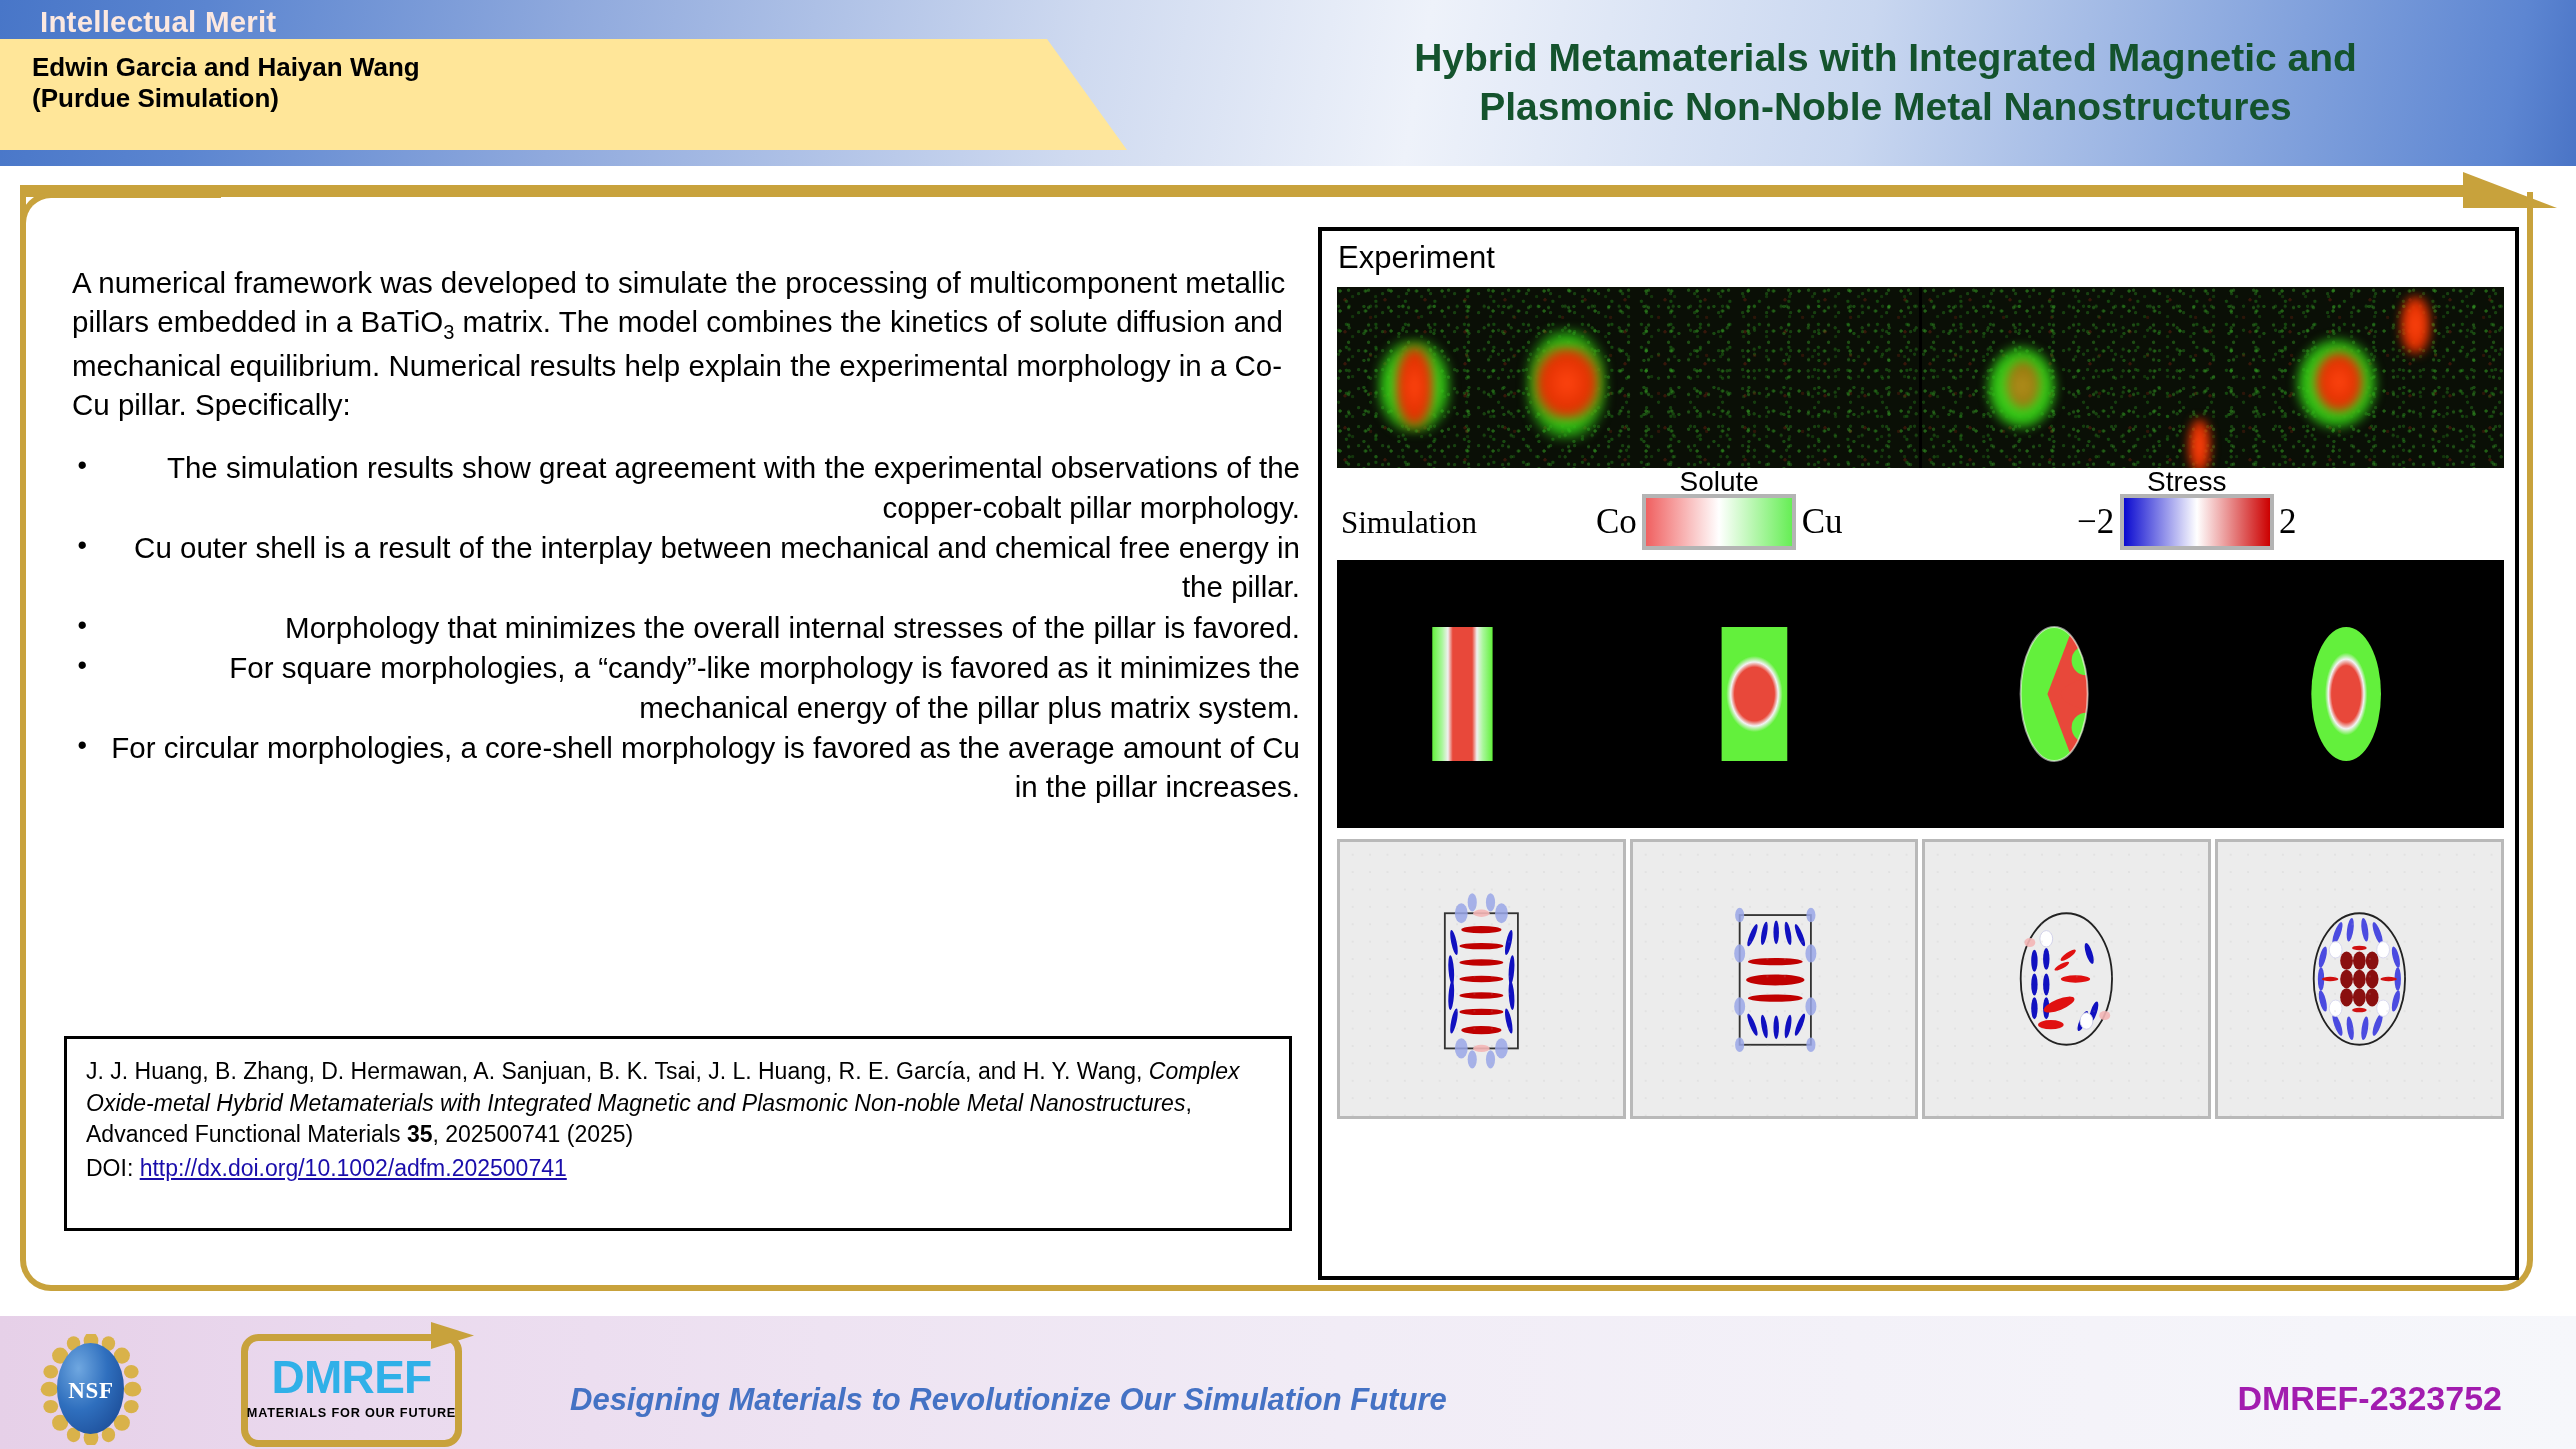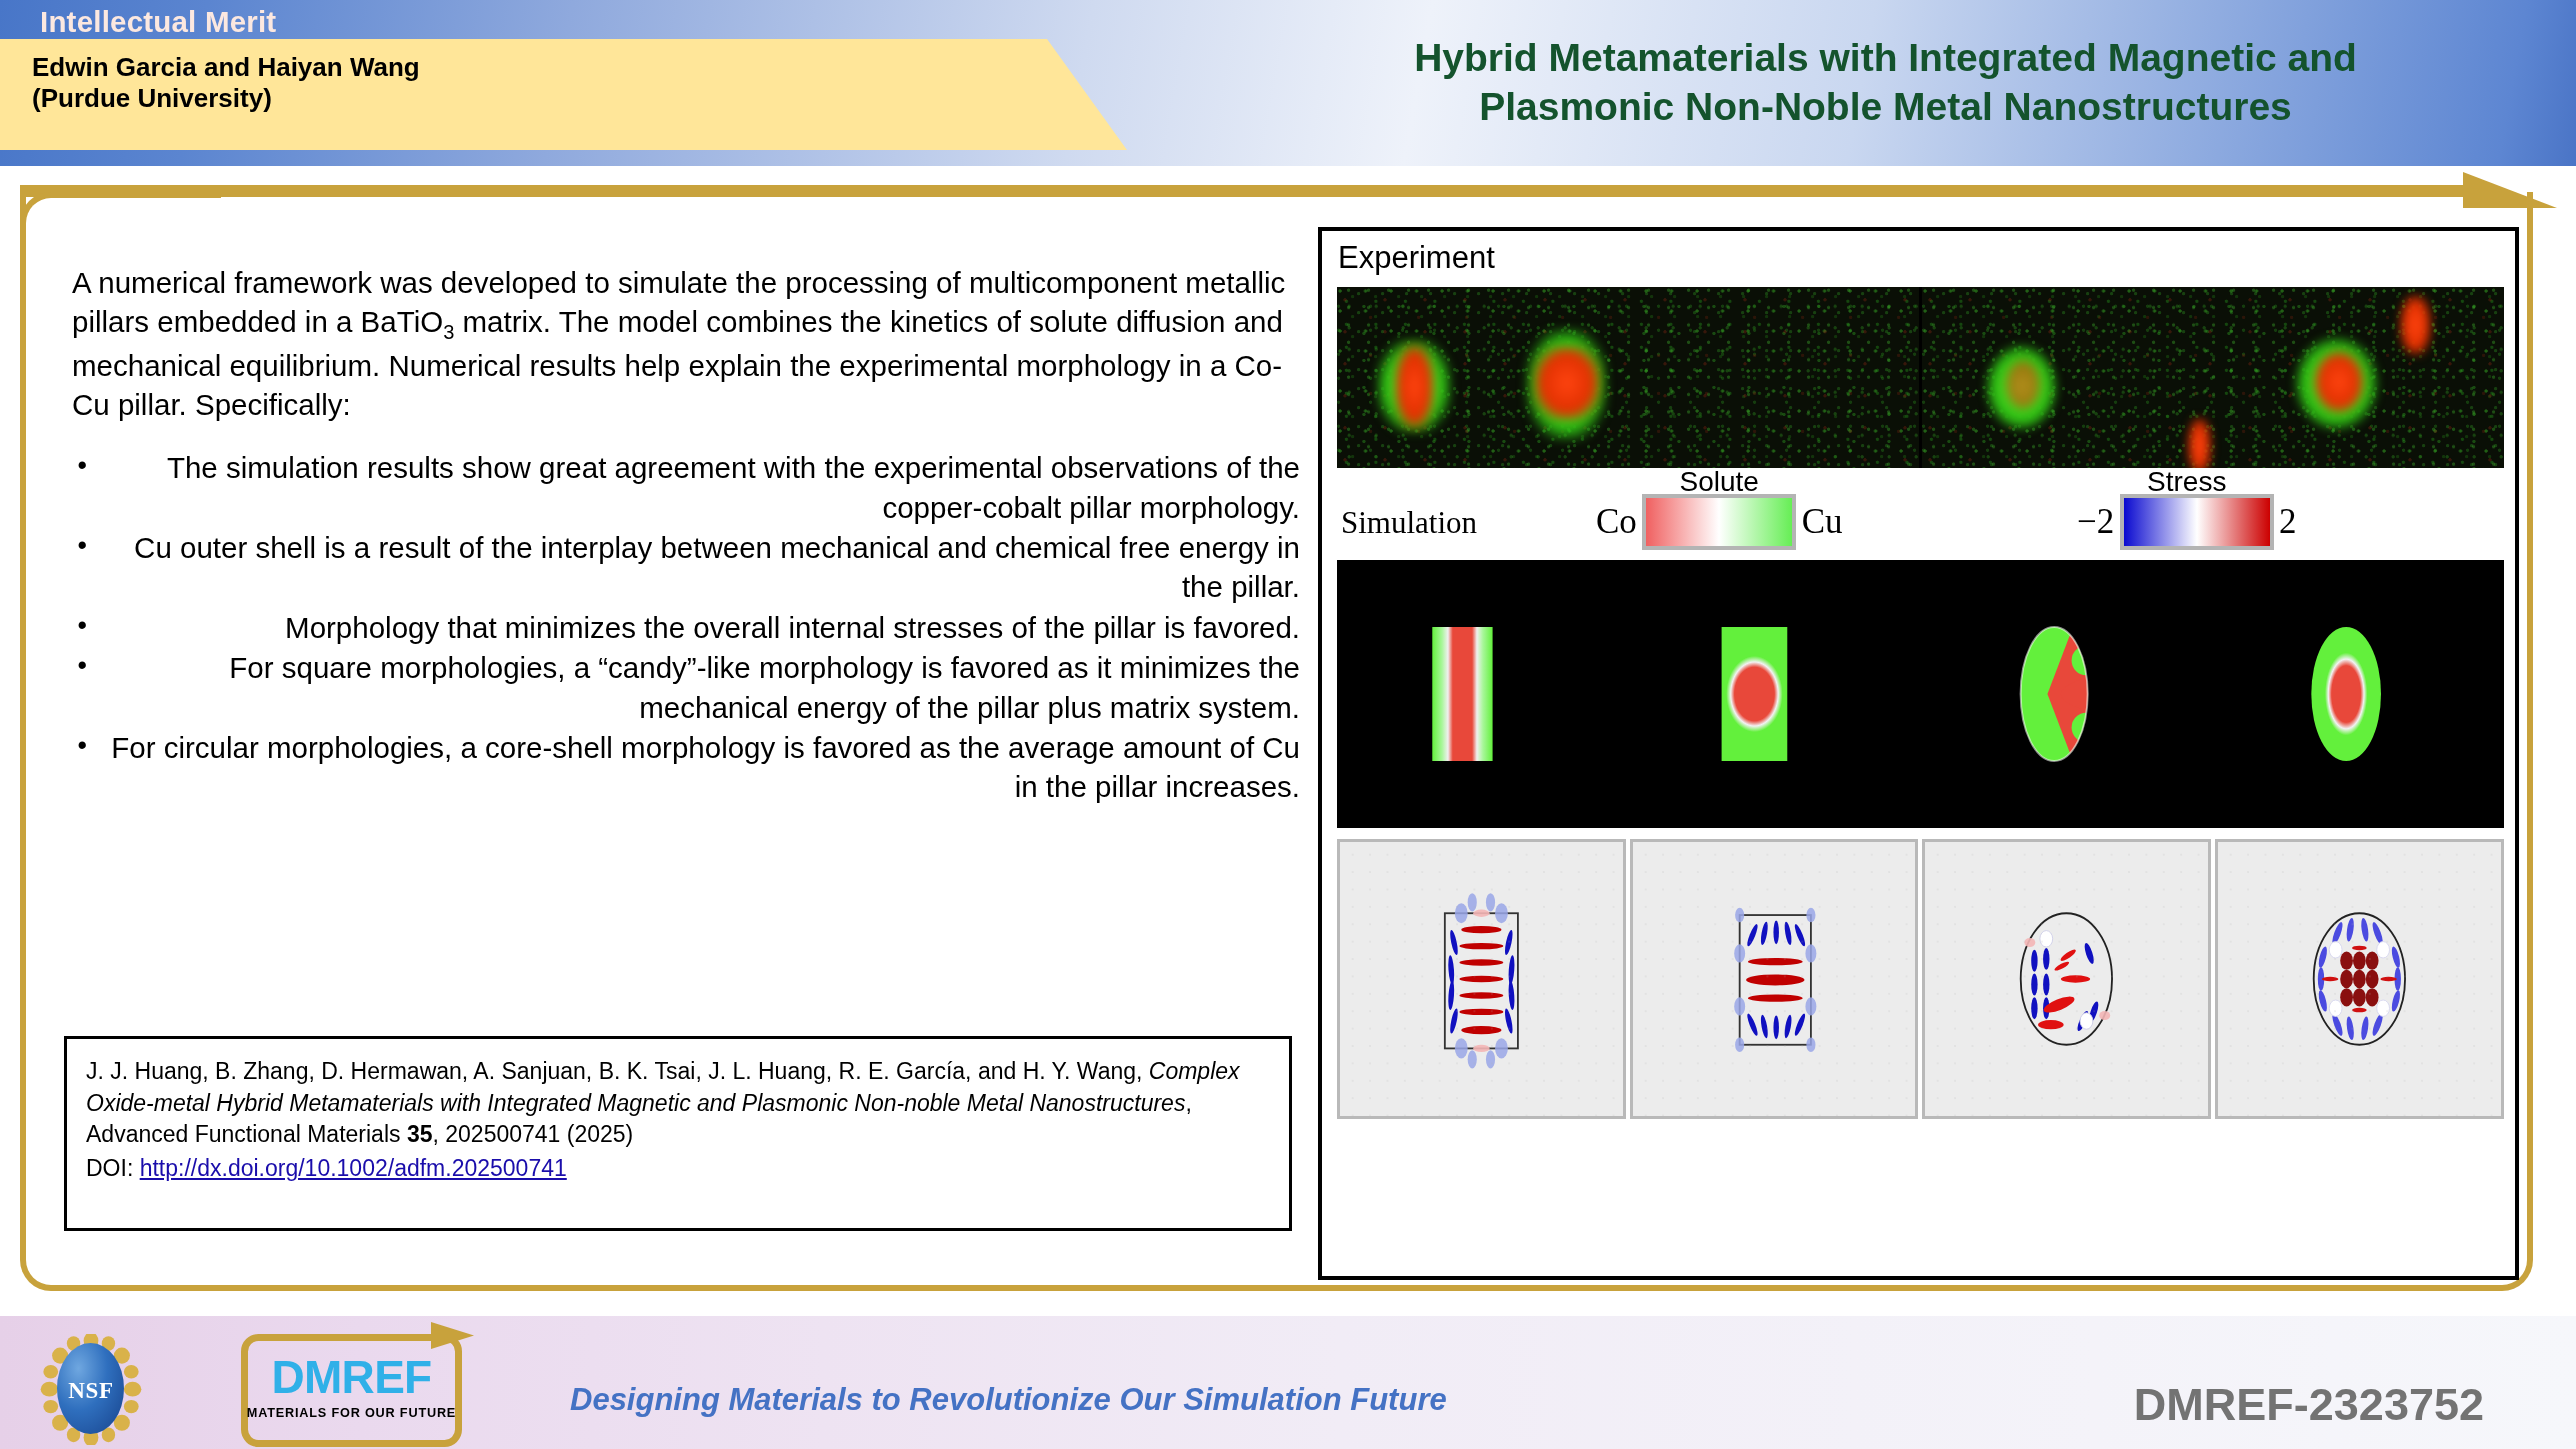--- a/index.html
+++ b/index.html
@@ -173,22 +173,22 @@
   .footer {
     position: absolute; left: 0; top: 1316px; width: 2576px; height: 133px;
     background: linear-gradient(90deg,
        #e6d0e8 0%, #ead9ee 14%, #eee3f2 32%, #f1ecf6 52%, #f3f1f8 72%, #f6f7fb 100%);
   }
   .footer-tagline {
     position: absolute; left: 570px; top: 1382px;
     font-size: 31px; font-style: italic; font-weight: bold; color: #4472c4;
   }
   .footer-award {
-    position: absolute; right: 92px; top: 1379px;
-    font-size: 45px; font-weight: bold; color: #737373;
+    position: absolute; right: 74px; top: 1379px;
+    font-size: 34px; font-weight: bold; color: #a21caf;
   }
   
   .nsf { position: absolute; left: 40px; top: 1334px; width: 102px; height: 111px; }
   .nsf-globe {
     position: absolute; left: 17.4px; top: 9.4px; width: 67px; height: 91px;
     border-radius: 50%;
     background: radial-gradient(ellipse at 32% 28%, #6fa7e0 0%, #2f6fbe 45%, #16418a 100%);
   }
   .nsf-text {
     position: absolute; left: 0; top: 44px; width: 102px; text-align: center;
@@ -220,21 +220,21 @@
 </head>
 <body>
 
 <div id="slide">
 
   <div class="header-band"></div>
   <div class="banner-shape"></div>
   <div class="merit-label">Intellectual Merit</div>
   <div class="authors">
     <div>Edwin Garcia and Haiyan Wang</div>
-    <div>(Purdue University)</div>
+    <div>(Purdue Simulation)</div>
   </div>
   <div class="poster-title">
     <div>Hybrid Metamaterials with Integrated Magnetic and</div>
     <div>Plasmonic Non-Noble Metal Nanostructures</div>
   </div>
 
   <div class="gold-arrow-bar"></div>
   <div class="arrow-tri"></div>
 
   <div class="gold-frame"></div>

